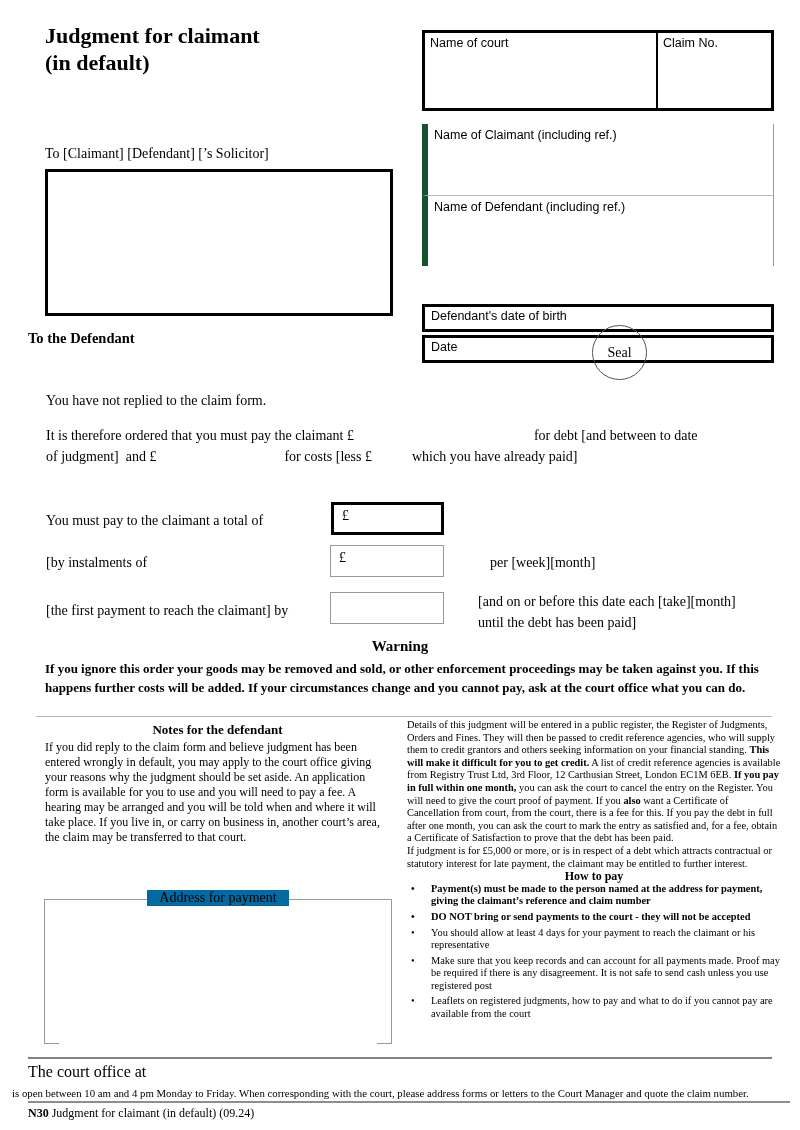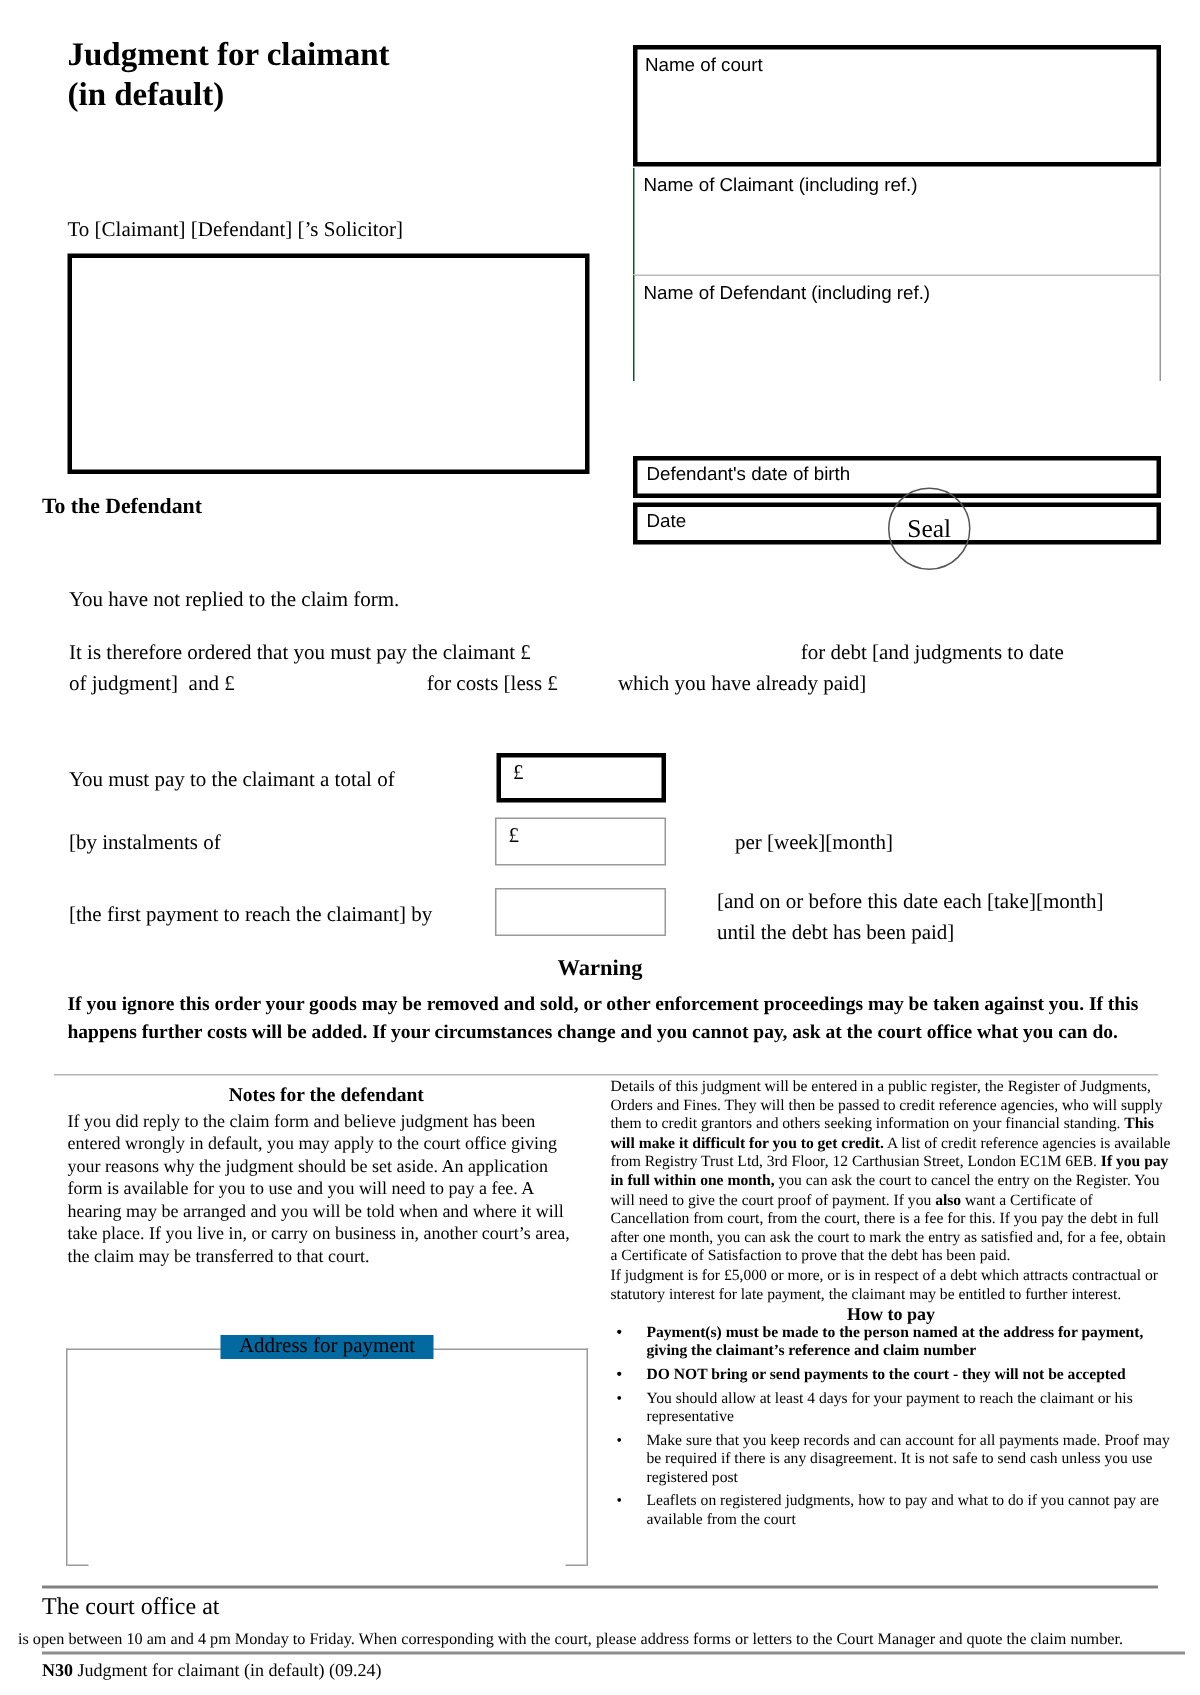--- a/index.html
+++ b/index.html
@@ -9,32 +9,32 @@
   .sans{font-family:"Liberation Sans",sans-serif;}
   .bold{font-weight:bold;}
   .pre{white-space:pre-wrap;}
   
   .title{left:45px;top:22px;font-size:22px;line-height:27px;font-weight:bold;}
   
   .hdrbox{left:422px;top:30px;width:352px;height:81px;border:3px solid #000;box-sizing:border-box;display:flex;}
   .hdrbox .cell{padding:3px 5px;font-size:12.5px;}
   .hdrbox .c-left{flex:1;}
   .hdrbox .c-right{width:103px;border-left:2.5px solid #000;}
-  .panelsec{width:352px;box-sizing:border-box;border-left:1px solid #14532d;border-right:1px solid #999;padding:4px 6px;font-size:12.5px;}
+  .panelsec{width:352px;box-sizing:border-box;border-left:6px solid #14532d;border-right:1px solid #999;padding:4px 6px;font-size:12.5px;margin-top:12px;}
   .sec-claimant{left:422px;top:112px;height:71px;}
   .sec-defendant{left:422px;top:183px;height:71px;border-top:1px solid #bbb;}
   .thickrow{left:422px;width:352px;height:28px;border:3px solid #000;box-sizing:border-box;padding:2px 6px;font-size:12.5px;margin-top:48px;}
   .row-dob{top:256px;}
   .row-date{top:287px;}
   
   .to-label{left:45px;top:146px;font-size:14px;}
   .addrbox{left:45px;top:169px;width:348px;height:147px;border:3px solid #000;box-sizing:border-box;}
   .to-def{left:28px;top:330px;font-size:14.5px;font-weight:bold;}
   .seal{left:592px;top:325px;width:55px;height:55px;border:1px solid #555;border-radius:50%;
-        display:flex;align-items:center;justify-content:center;font-size:17px;box-sizing:border-box;}
+        display:flex;align-items:center;justify-content:center;font-size:14px;box-sizing:border-box;}
   .body-txt{font-size:14px;line-height:21px;}
   .not-replied{left:46px;top:390px;}
   .ordered{left:46px;top:425px;width:740px;}
   .sp{display:inline-block;}
   .sp1{width:180px;} .sp2{width:128px;} .sp3{width:40px;}
   
   .lab-total{left:46px;top:510px;}
   .box-total{left:331px;top:502px;width:113px;height:33px;border:3px solid #000;box-sizing:border-box;padding:3px 0 0 8px;font-size:14px;}
   .lab-inst{left:46px;top:552px;}
   .box-inst{left:330px;top:545px;width:114px;height:32px;border:1px solid #999;box-sizing:border-box;padding:4px 0 0 8px;font-size:14px;}
@@ -75,20 +75,23 @@
 
   <div class="abs title">
     <div>Judgment for claimant</div>
     <div>(in default)</div>
   </div>
 
   <div class="abs hdrbox sans">
     <div class="cell c-left">
       <span>Name of court</span>
     </div>
+    <div class="cell c-right">
+      <span>Claim No.</span>
+    </div>
   </div>
   <div class="abs panelsec sec-claimant sans">
     <span>Name of Claimant (including ref.)</span>
   </div>
   <div class="abs panelsec sec-defendant sans">
     <span>Name of Defendant (including ref.)</span>
   </div>
   <div class="abs thickrow row-dob sans">
     <span>Defendant's date of birth</span>
   </div>
@@ -100,21 +103,21 @@
   <div class="abs addrbox"></div>
 
   <div class="abs to-def">To the Defendant</div>
   <div class="abs seal">
     <span>Seal</span>
   </div>
 
   <div class="abs body-txt not-replied">You have not replied to the claim form.</div>
 
   <div class="abs body-txt ordered">
-    <div><span class="pre">It is therefore ordered that you must pay the claimant £</span><span class="sp sp1"></span><span>for debt [and judgments to date</span></div>
+    <div><span class="pre">It is therefore ordered that you must pay the claimant £</span><span class="sp sp1"></span><span>for debt [and between to date</span></div>
     <div><span class="pre">of judgment]  and £</span><span class="sp sp2"></span><span>for costs [less £</span><span class="sp sp3"></span><span>which you have already paid]</span></div>
   </div>
 
   <div class="abs body-txt lab-total">You must pay to the claimant a total of</div>
   <div class="abs box-total"><span>£</span></div>
 
   <div class="abs body-txt lab-inst">[by instalments of</div>
   <div class="abs box-inst"><span>£</span></div>
   <div class="abs body-txt lab-per">per [week][month]</div>
 

